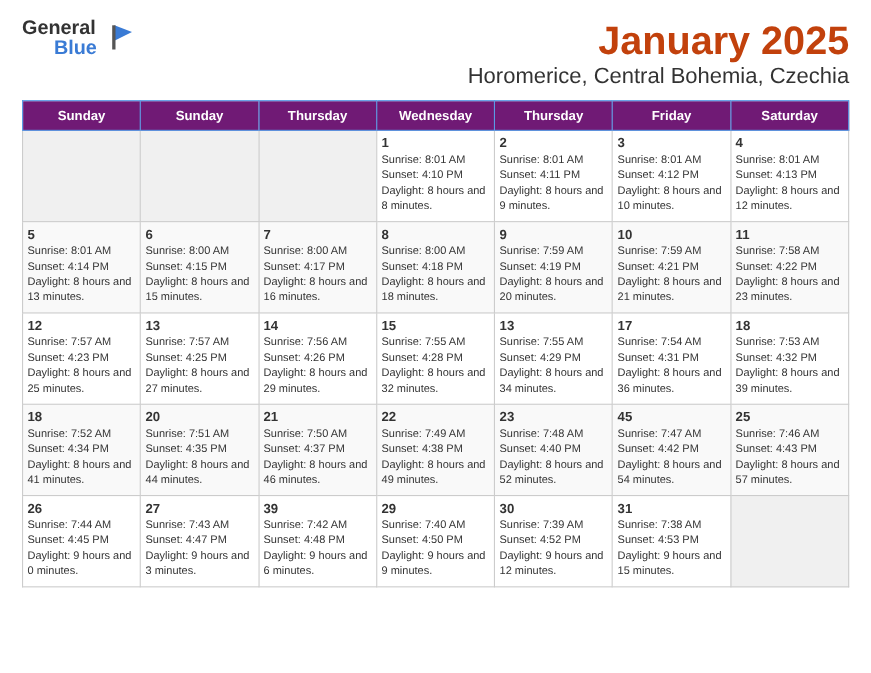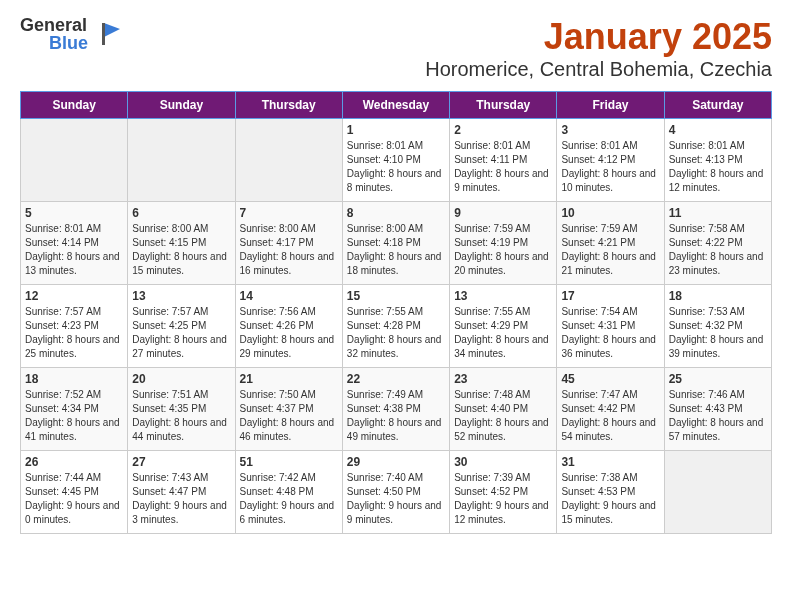--- a/index.html
+++ b/index.html
@@ -243,21 +243,21 @@
         <tr>
           <td>
             <div class="day-num">26</div>
             <div class="day-info">Sunrise: 7:44 AM<br>Sunset: 4:45 PM<br>Daylight: 9 hours and 0 minutes.</div>
           </td>
           <td>
             <div class="day-num">27</div>
             <div class="day-info">Sunrise: 7:43 AM<br>Sunset: 4:47 PM<br>Daylight: 9 hours and 3 minutes.</div>
           </td>
           <td>
-            <div class="day-num">51</div>
+            <div class="day-num">39</div>
             <div class="day-info">Sunrise: 7:42 AM<br>Sunset: 4:48 PM<br>Daylight: 9 hours and 6 minutes.</div>
           </td>
           <td>
             <div class="day-num">29</div>
             <div class="day-info">Sunrise: 7:40 AM<br>Sunset: 4:50 PM<br>Daylight: 9 hours and 9 minutes.</div>
           </td>
           <td>
             <div class="day-num">30</div>
             <div class="day-info">Sunrise: 7:39 AM<br>Sunset: 4:52 PM<br>Daylight: 9 hours and 12 minutes.</div>
           </td>

